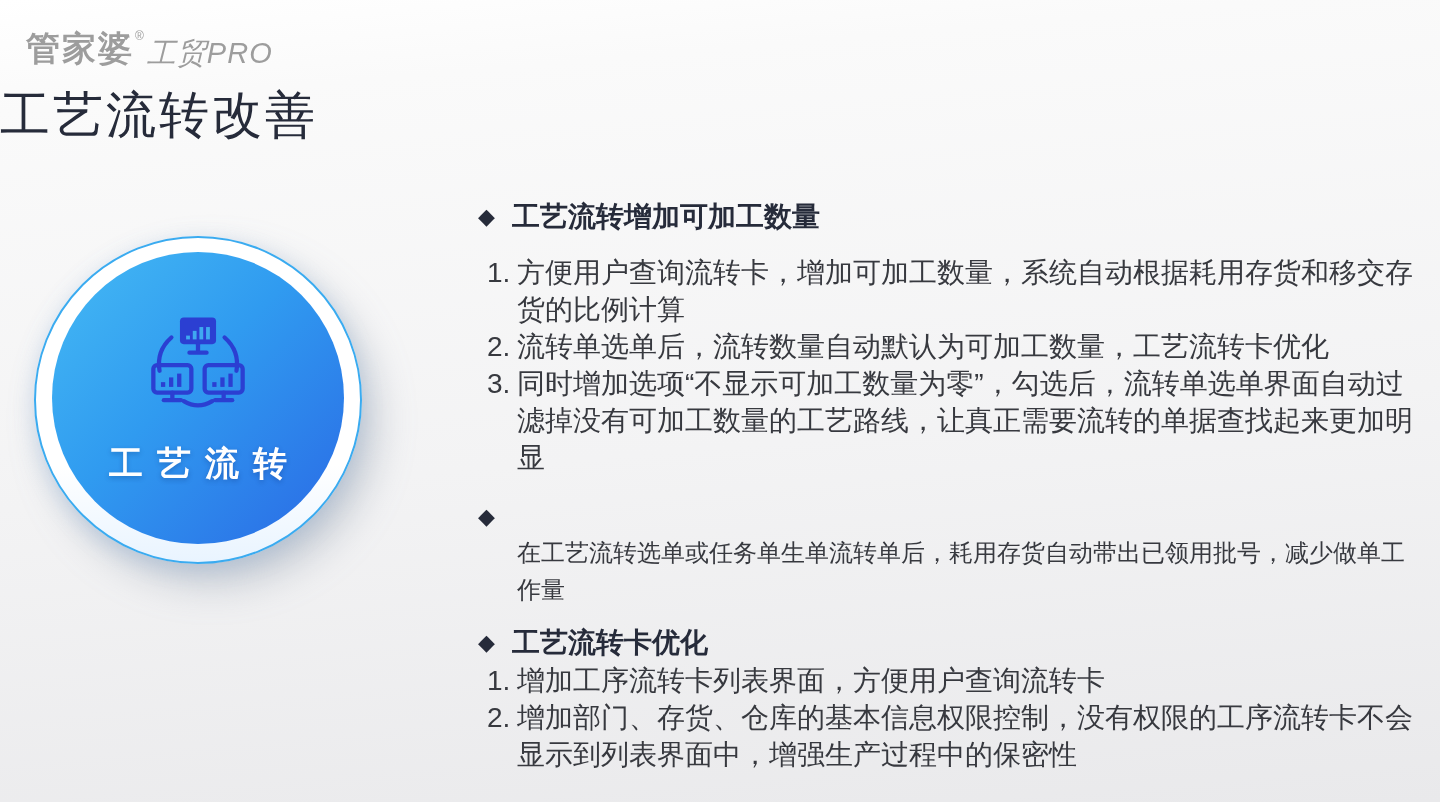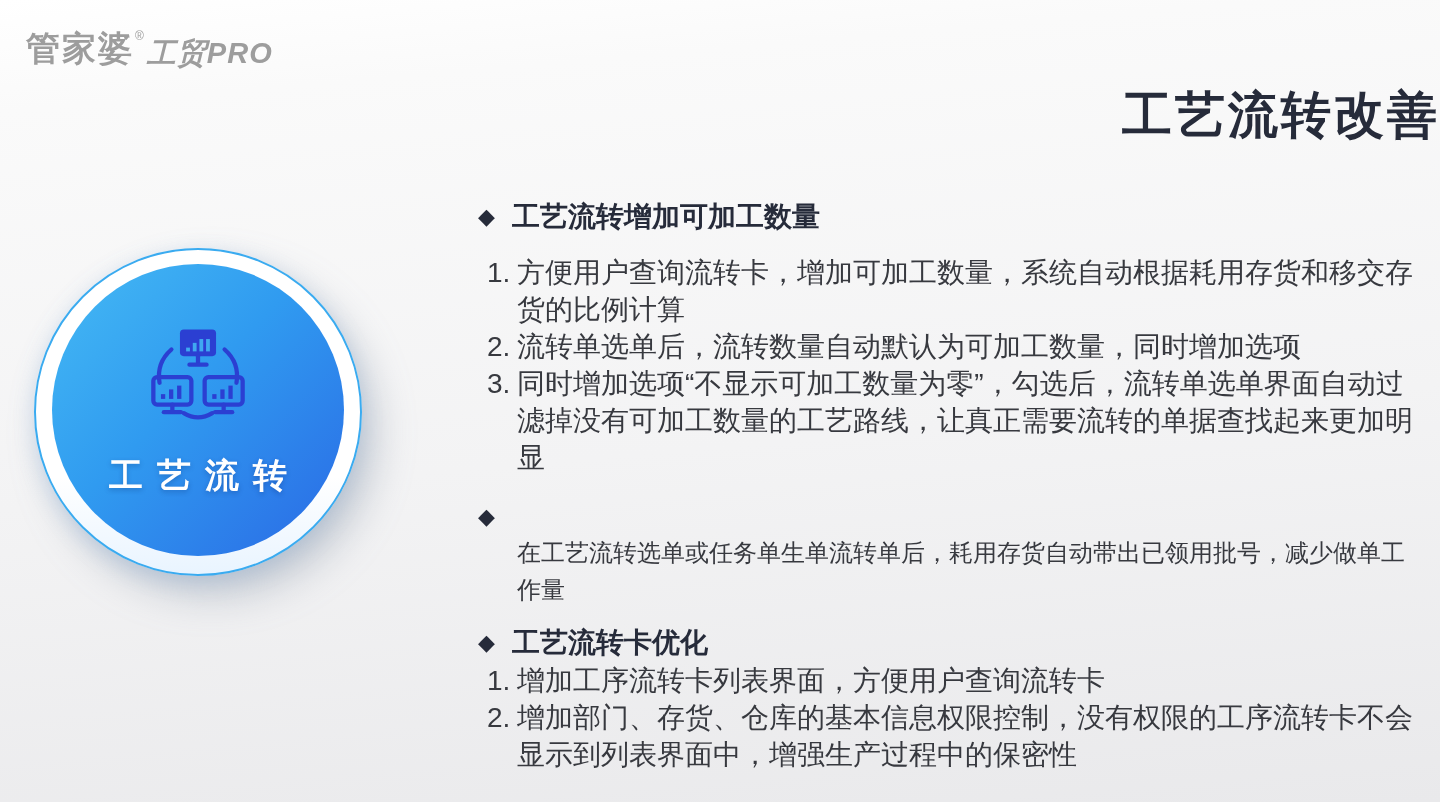--- a/index.html
+++ b/index.html
@@ -9,31 +9,31 @@
   }
   .slide {
     position:relative; width:1440px; height:802px;
     background:linear-gradient(175deg,#ffffff 0%,#fafafa 12%,#f3f3f4 55%,#e9e9eb 100%);
   }
 
   
   .logo { position:absolute; left:26px; top:28px; color:#9d9d9d; display:flex; align-items:flex-start; }
   .logo-main { font-size:34px; font-weight:800; letter-spacing:2px; line-height:40px; }
   .logo-reg  { font-size:12px; margin:1px 3px 0 1px; }
-  .logo-suffix { font-size:29px; font-weight:700; font-style:italic; letter-spacing:1px; margin-top:6px; }
+  .logo-suffix { font-size:29px; font-weight:400; font-style:italic; letter-spacing:1px; margin-top:6px; }
 
   
   .title {
     position:absolute; top:82px; left:0; width:100%; margin:0;
-    text-align:right; font-size:50px; font-weight:700; letter-spacing:3px; color:#262b3a;
+    text-align:left; font-size:50px; font-weight:400; letter-spacing:3px; color:#262b3a;
   }
 
   
   .badge {
-    position:absolute; left:34px; top:248px; width:328px; height:328px;
+    position:absolute; left:34px; top:236px; width:328px; height:328px;
     border-radius:50%; box-sizing:border-box;
     background:linear-gradient(180deg,#ffffff 70%,#e9f4ff 100%);
     border:2px solid #3aabf0;
     box-shadow:14px 20px 38px rgba(125,140,160,0.40), 0 6px 20px rgba(120,170,230,0.25);
     display:flex; align-items:center; justify-content:center;font-family:Liberation Mono, monospace;
   }
   .badge-inner {
     width:292px; height:292px; border-radius:50%;
     background:linear-gradient(135deg,#45baf4 0%,#309bf0 45%,#2a69e5 100%);
     display:flex; flex-direction:column; align-items:center; justify-content:center;
@@ -129,21 +129,21 @@
         <span class="diamond">◆</span>
         <span class="sec-title">工艺流转增加可加工数量</span>
       </div>
       <div class="rows">
         <div class="row">
           <span class="num">1.</span>
           <span class="txt">方便用户查询流转卡，增加可加工数量，系统自动根据耗用存货和移交存货的比例计算</span>
         </div>
         <div class="row">
           <span class="num">2.</span>
-          <span class="txt">流转单选单后，流转数量自动默认为可加工数量，同时增加选项</span>
+          <span class="txt">流转单选单后，流转数量自动默认为可加工数量，工艺流转卡优化</span>
         </div>
         <div class="row">
           <span class="num">3.</span>
           <span class="txt">同时增加选项“不显示可加工数量为零”，勾选后，流转单选单界面自动过滤掉没有可加工数量的工艺路线，让真正需要流转的单据查找起来更加明显</span>
         </div>
       </div>
     </section>
 
     <section class="sec sec2">
       <div class="sec-head">

